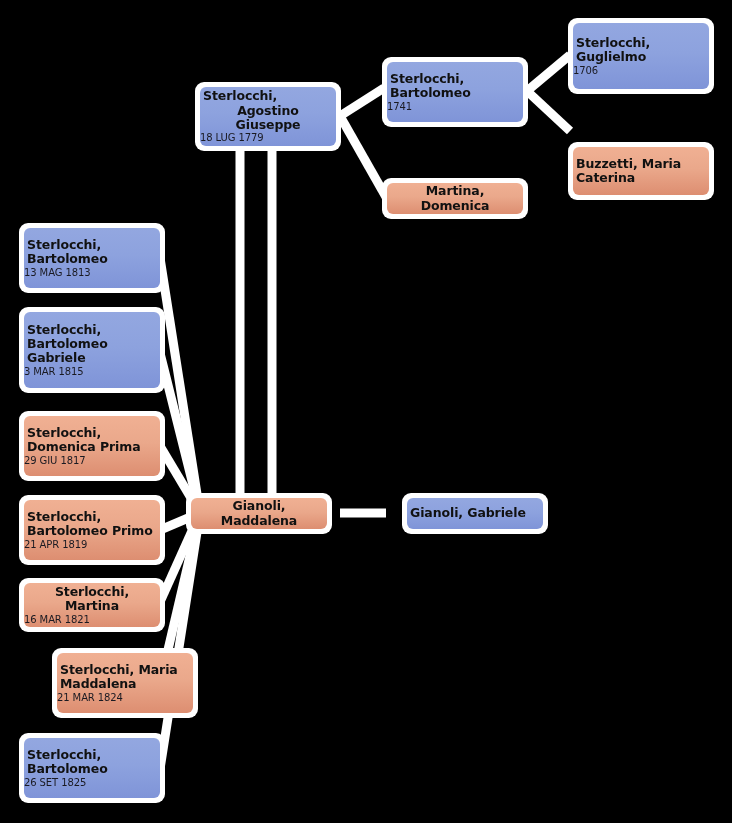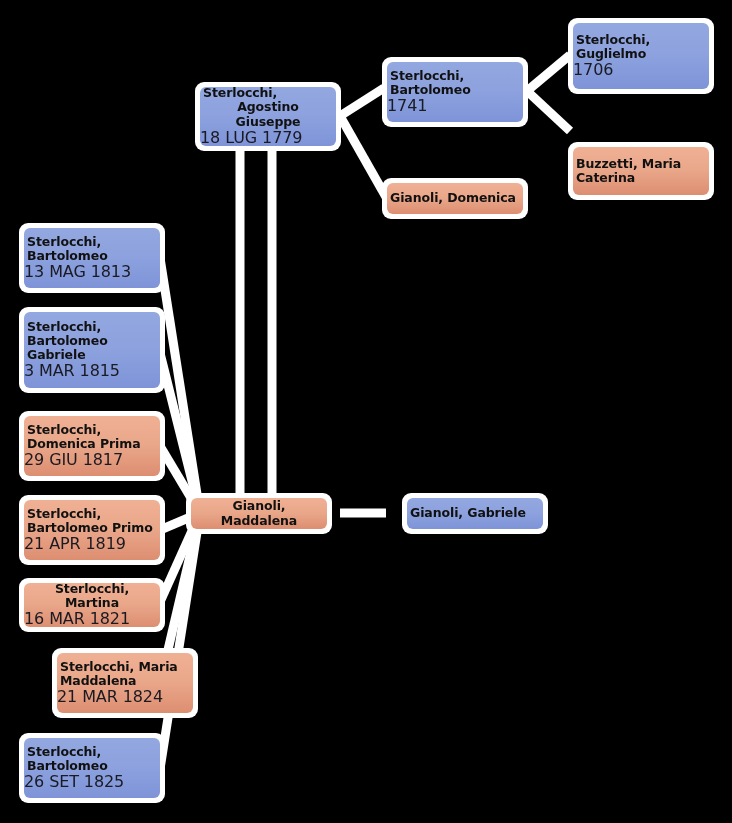--- a/index.html
+++ b/index.html
@@ -54,21 +54,21 @@
   .name {
     color: #111111;
     font-weight: bold;
     font-size: 12.5px;
     letter-spacing: -0.1px;
     padding: 0 3px;
   }
   .date {
     color: #1a1a22;
     font-weight: normal;
-    font-size: 16px;
+    font-size: 10px;
     letter-spacing: -0.1px;
     padding-top: 0px;
   }
   .date:empty { display: none; }
 </style>
 </head>
 <body>
 
 <div id="canvas">
 
@@ -117,21 +117,21 @@
   <div class="node male" style="left:382px; top:57px; width:146px; height:70px;">
     <div class="inner">
       <div class="name">Sterlocchi,</div>
       <div class="name">Bartolomeo</div>
       <div class="date">1741</div>
     </div>
   </div>
 
   <div class="node female" style="left:382px; top:178px; width:146px; height:41px;">
     <div class="inner">
-      <div class="name">Gianoli, Domenica</div>
+      <div class="name">Martina, Domenica</div>
 
     </div>
   </div>
 
   <div class="node male" style="left:195px; top:82px; width:146px; height:69px;">
     <div class="inner">
       <div class="name">Sterlocchi,</div>
       <div class="name">Agostino Giuseppe</div>
       <div class="date">18 LUG 1779</div>
     </div>

